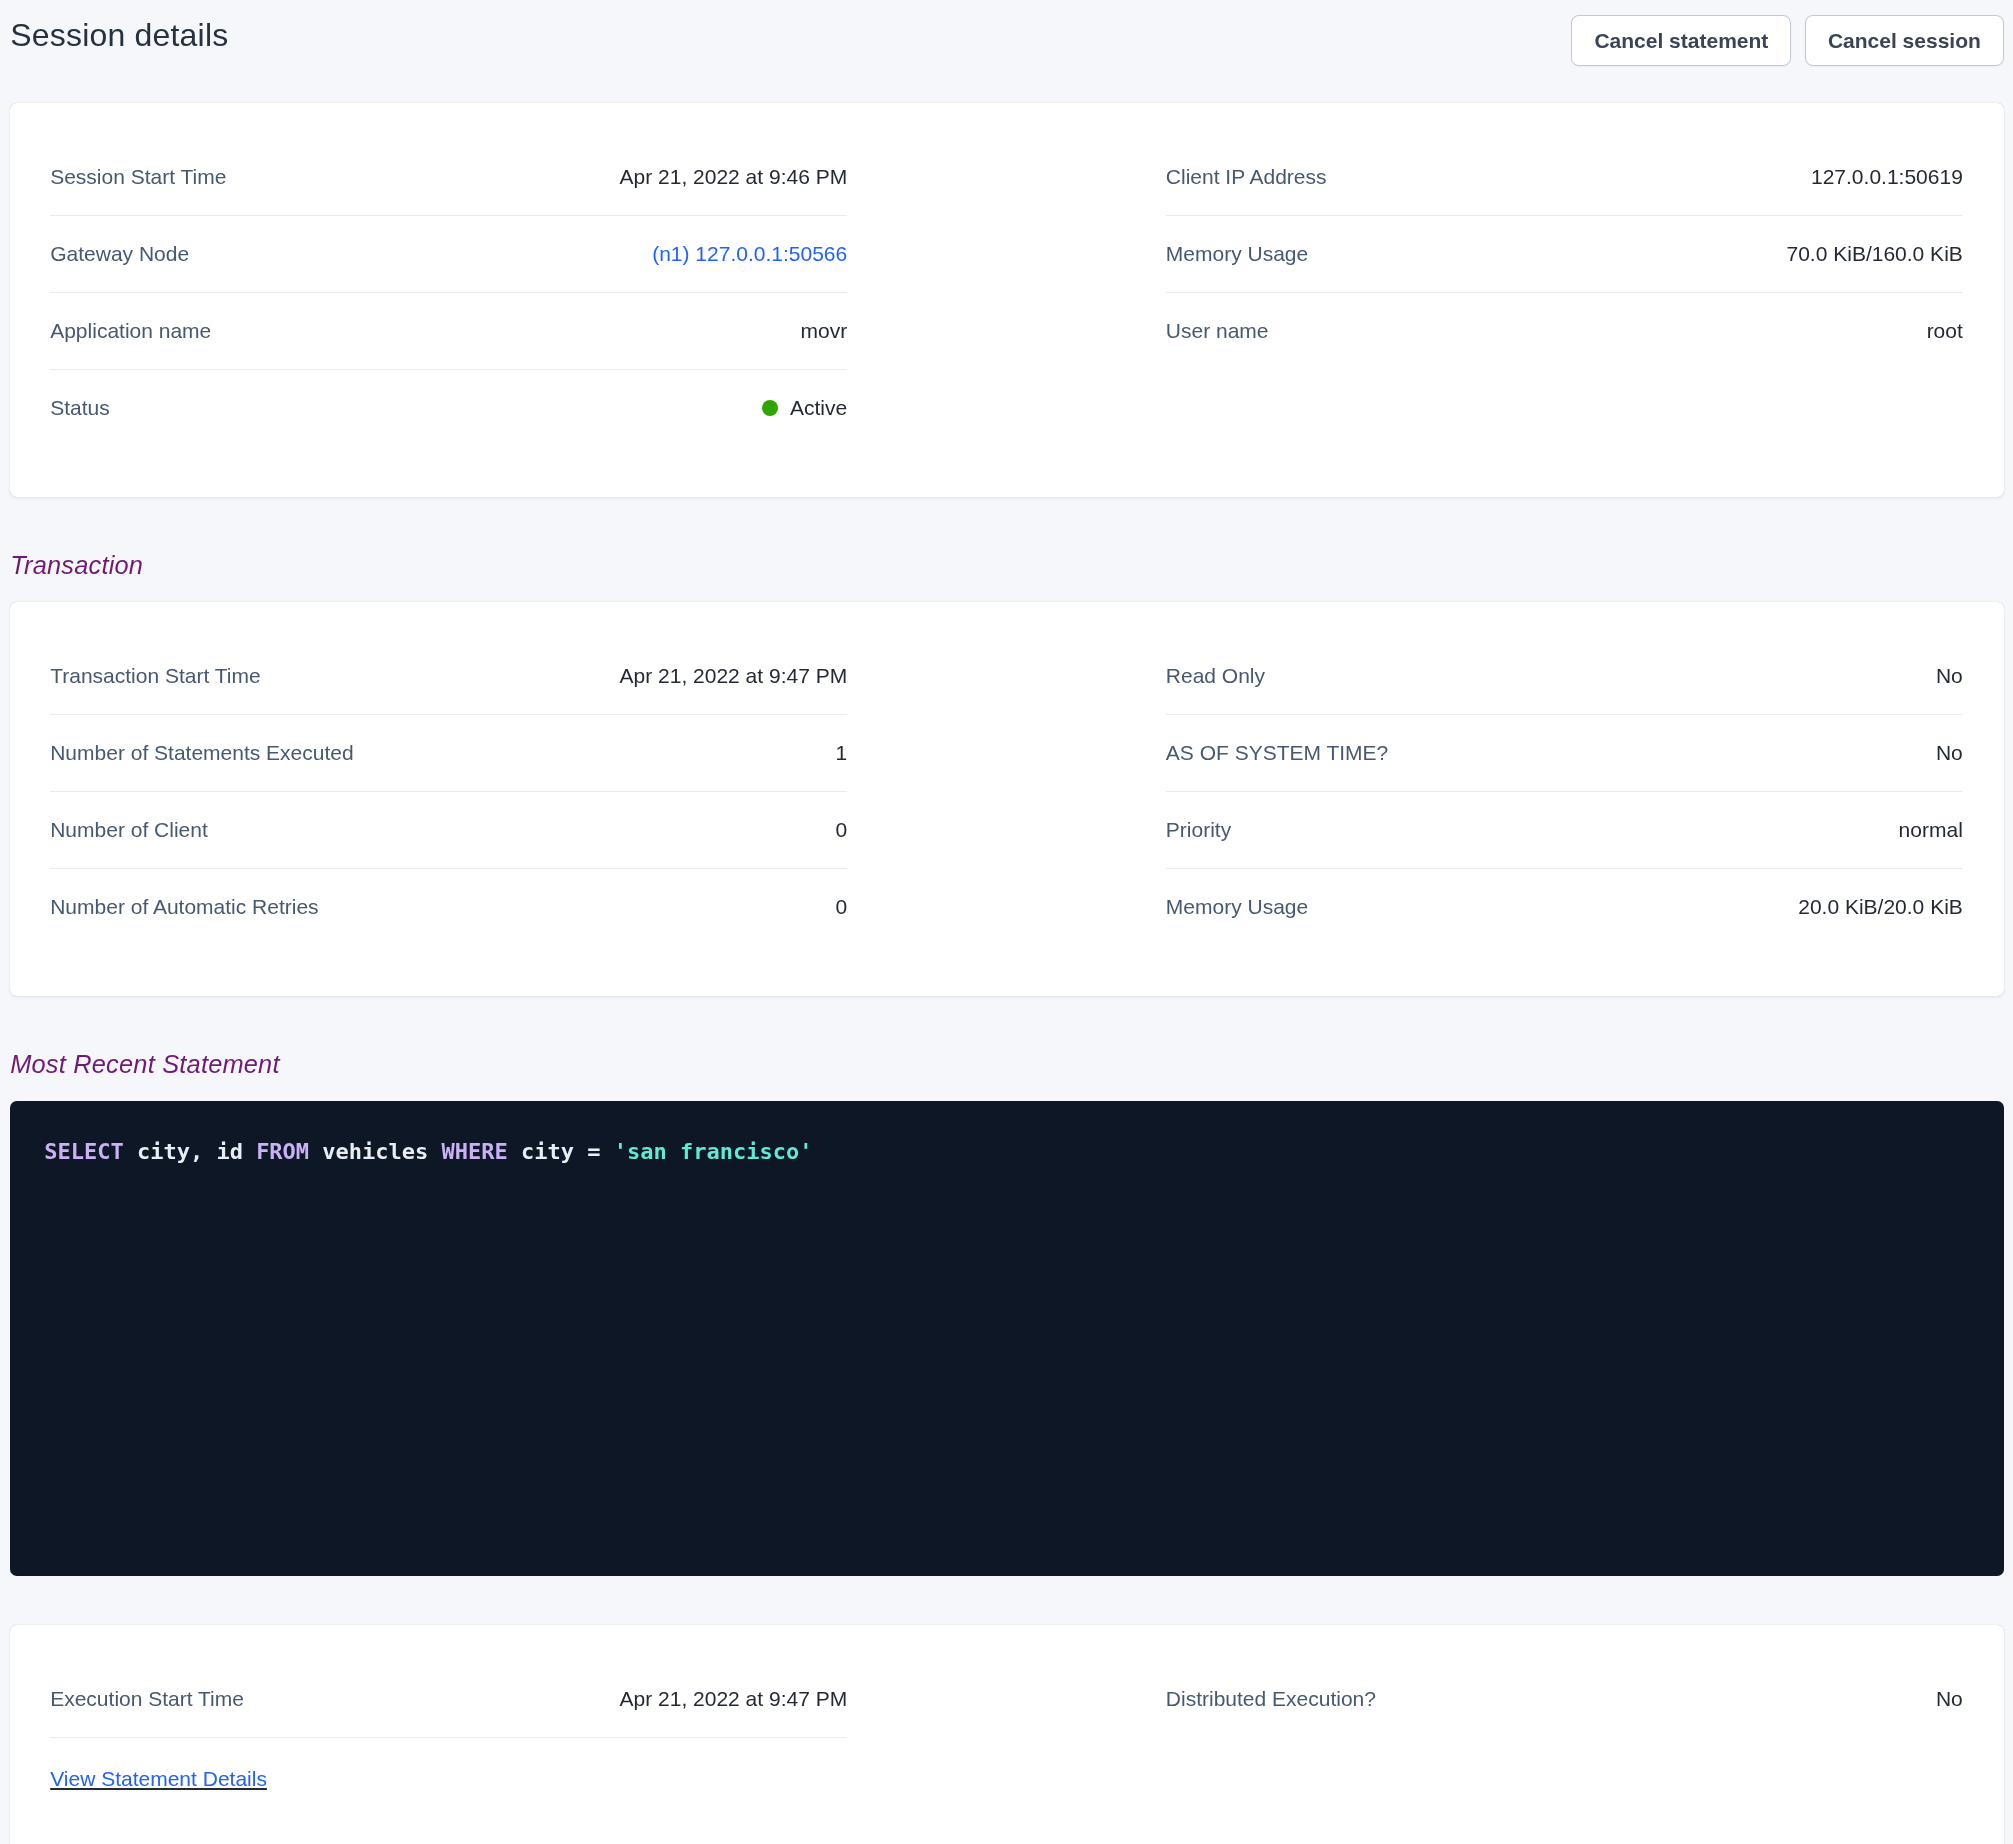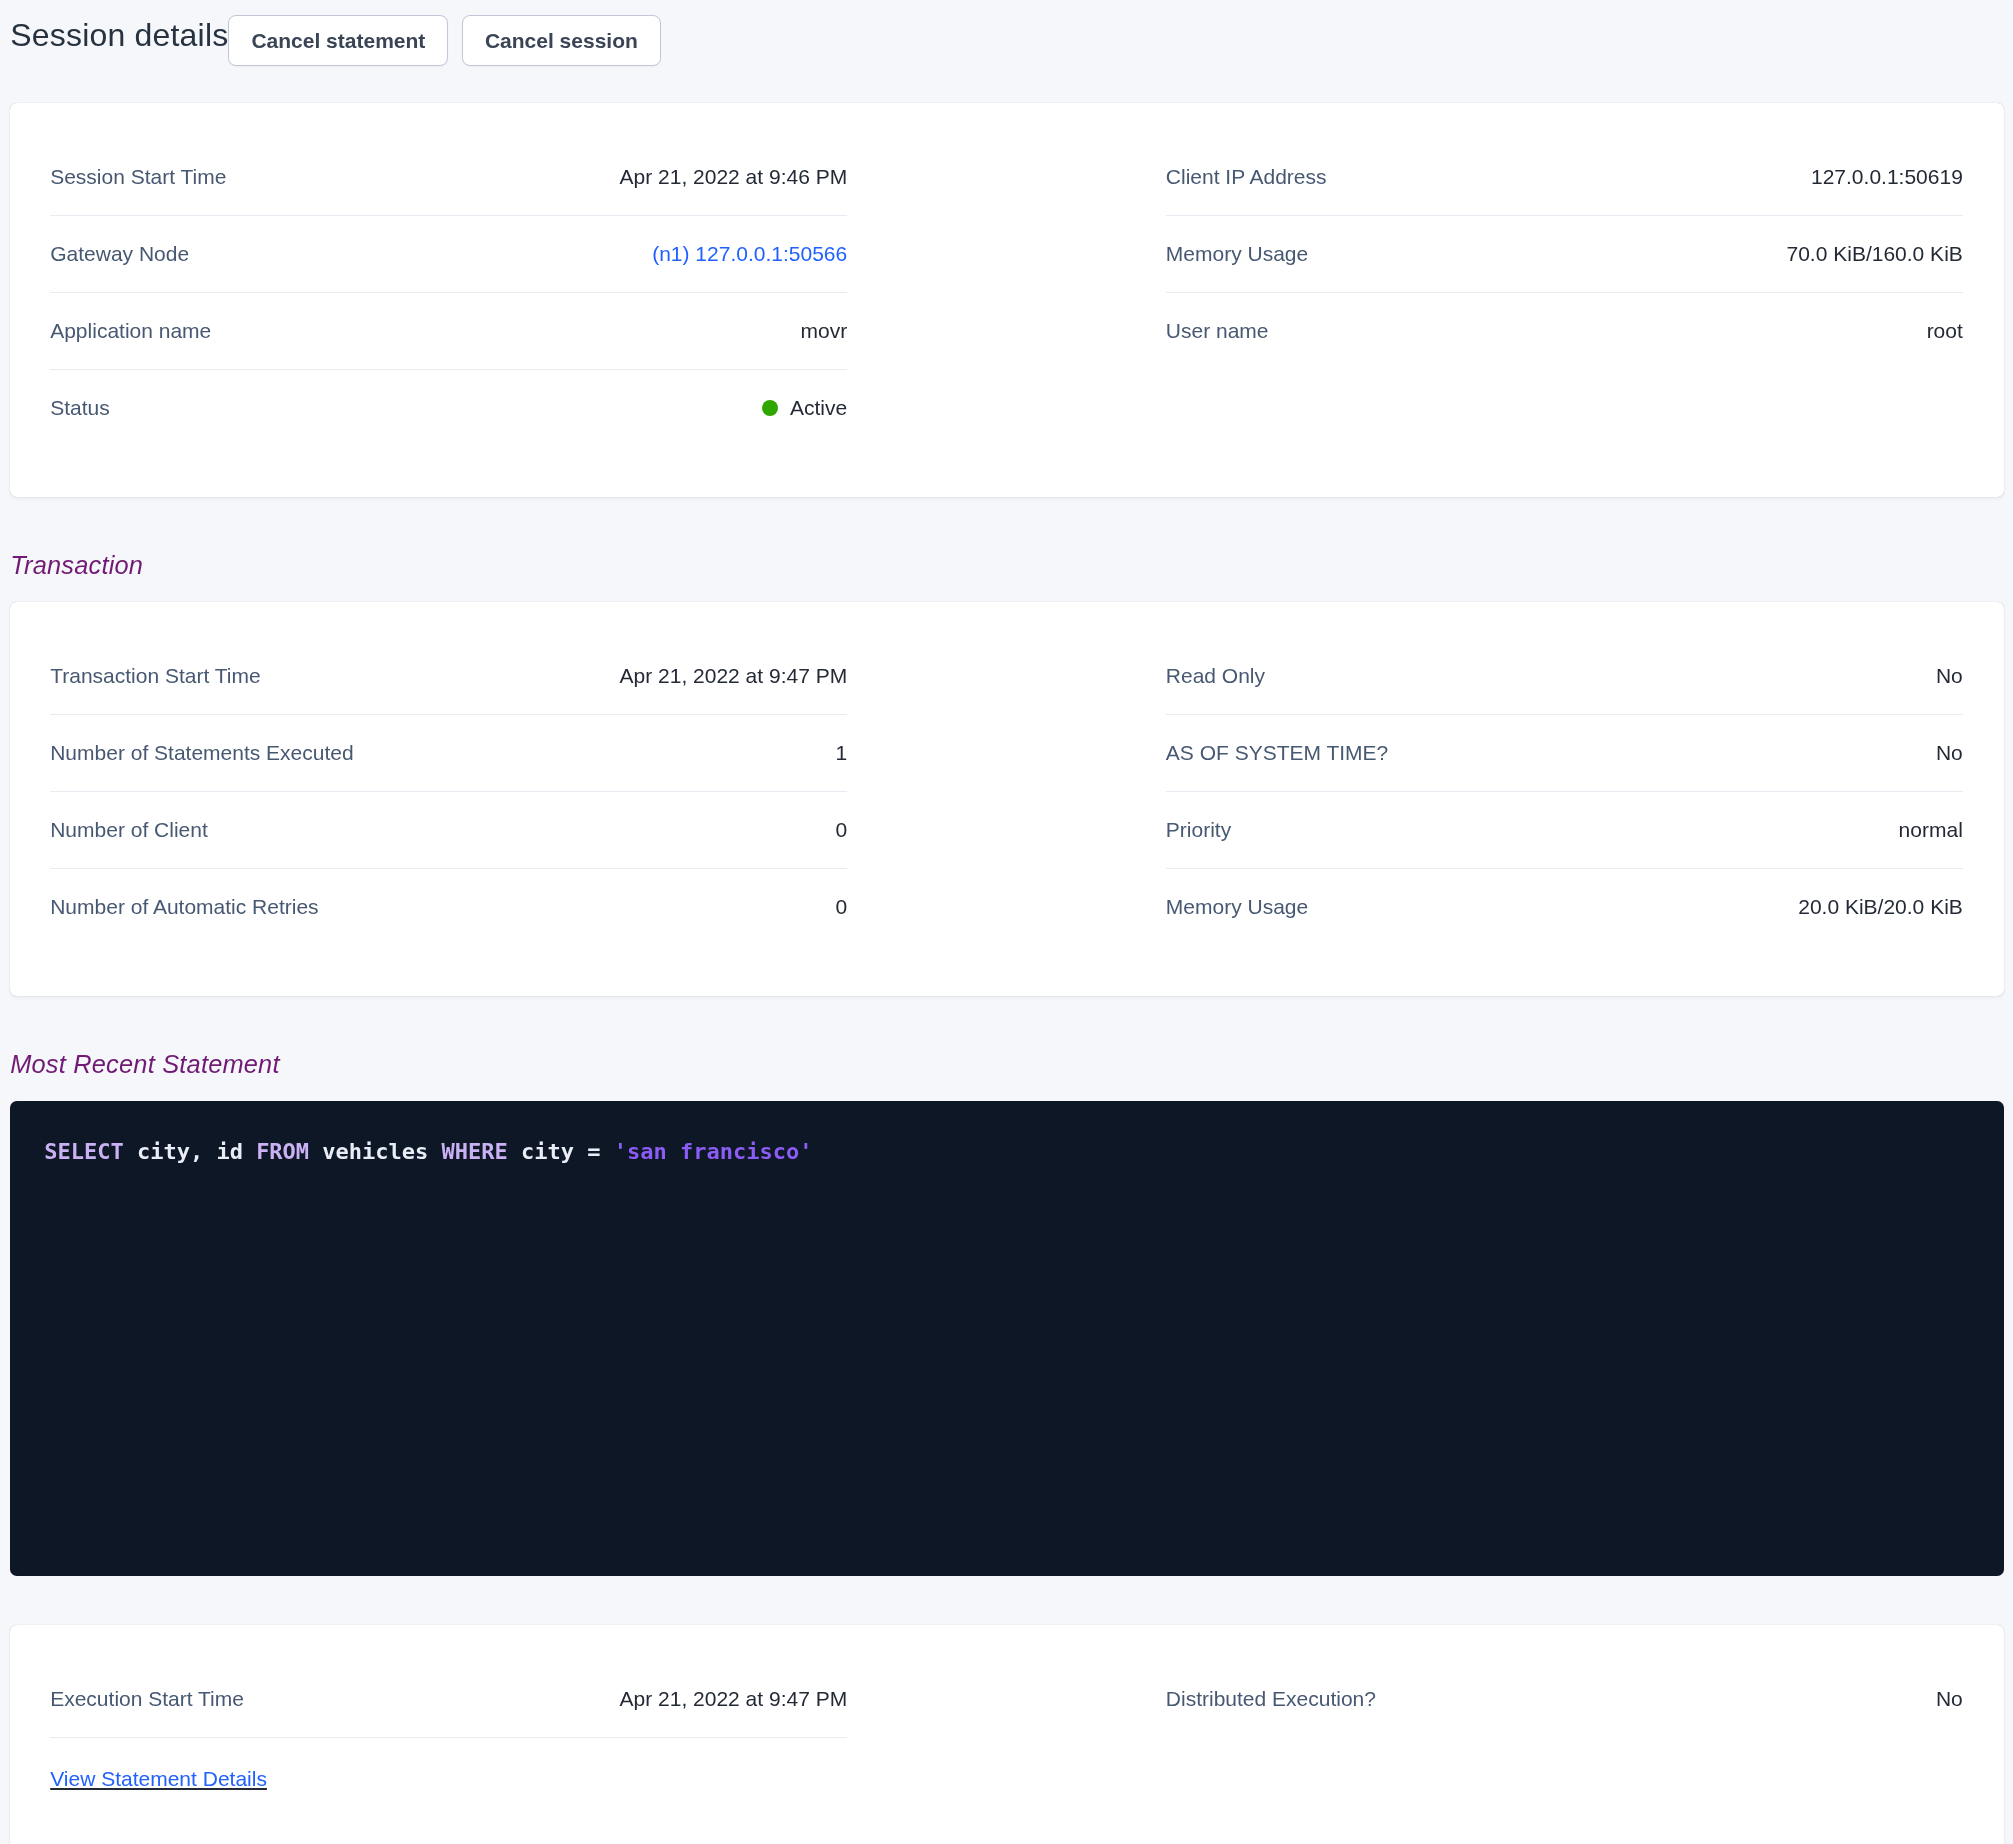--- a/index.html
+++ b/index.html
@@ -7,21 +7,21 @@
   body {
     background: #f5f7fa;
     font-family: "Liberation Sans", "DejaVu Sans", sans-serif;
     color: #242a35;
   }
   .page { padding: 15.3px 10.2px 0 10.2px; }
 
   
   .page-header {
     display: flex;
-    justify-content: flex-start;
+    justify-content: space-between;
     align-items: flex-start;
     margin-bottom: 37px;
   }
   .page-title {
     font-size: 32px;
     font-weight: 500;
     color: #26323f;
     letter-spacing: 0.2px;
     padding-top: 1.7px;
   }
@@ -99,21 +99,21 @@
   .code-line {
     font-family: "DejaVu Sans Mono", "Liberation Mono", monospace;
     font-size: 22px;
     font-weight: 700;
     line-height: 1.5;
     white-space: pre;
     color: #e9edf5;
   }
   .tok-kw { color: #c9b1f3; }
   .tok-plain { color: #e9edf5; }
-  .tok-str { color: #8b5cf6; }
+  .tok-str { color: #5eead4; }
 
   
   .card.bottom { margin-top: 49px; padding-bottom: 47px; min-height: 227px; }
   .link-row { padding-top: 29px; font-size: 21px; text-decoration: underline; }
   .statement-link {
     color: #2161ff;
     text-decoration: none;
     font-weight: 500;
     cursor: pointer;
   }

